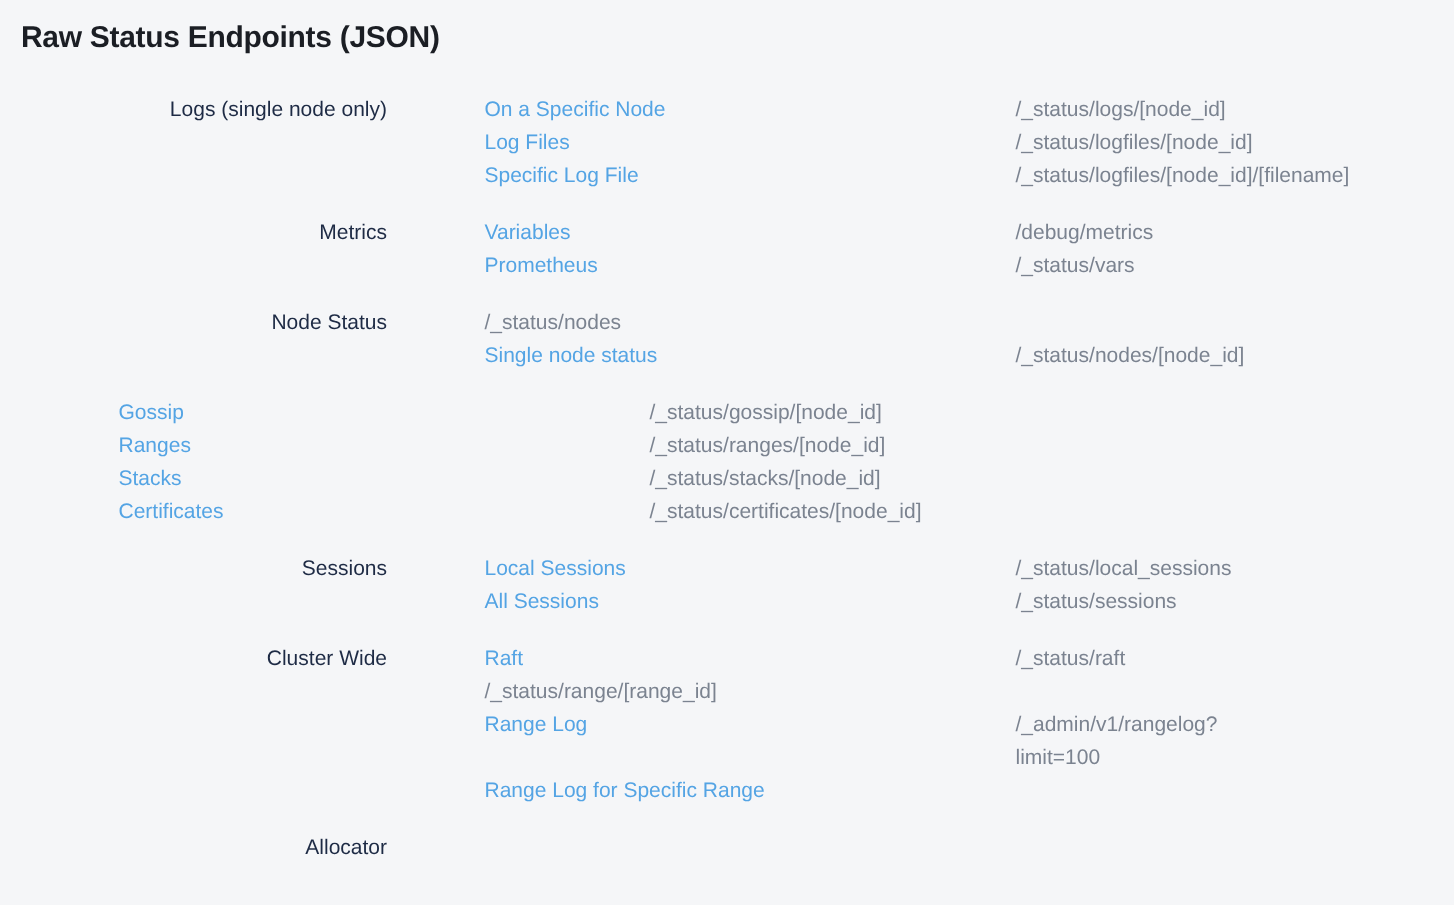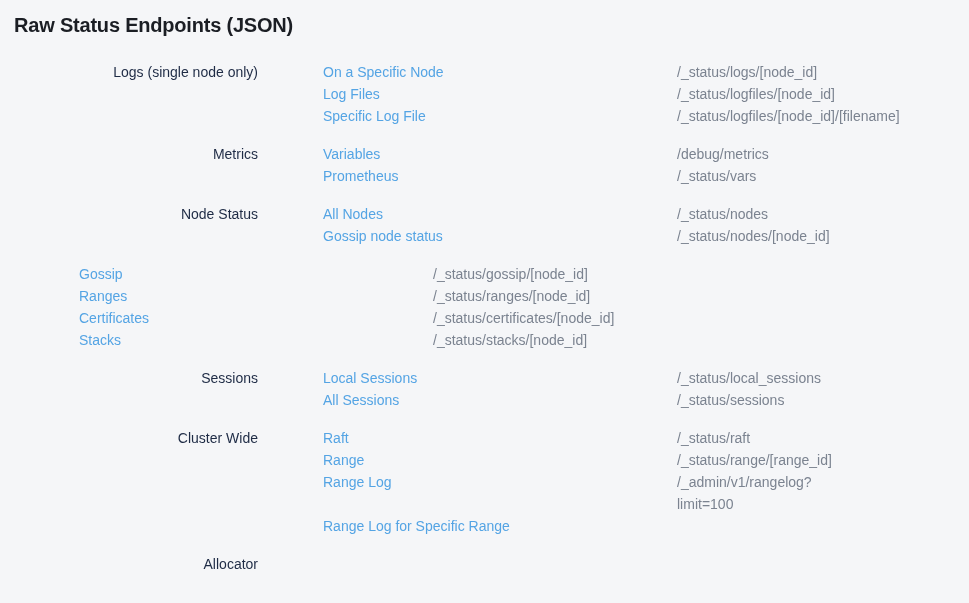--- a/index.html
+++ b/index.html
@@ -67,46 +67,45 @@
           <div class="row">
             <a class="link" href="#">Prometheus</a>
             <div class="path">/_status/vars</div>
           </div>
         </div>
       </div>
       <div class="group">
         <div class="category">Node Status</div>
         <div class="entries">
           <div class="row">
-            <a class="link" href="#">All Nodes</a>
             <div class="path">/_status/nodes</div>
           </div>
           <div class="row">
-            <a class="link" href="#">Gossip node status</a>
+            <a class="link" href="#">Single node status</a>
             <div class="path">/_status/nodes/[node_id]</div>
           </div>
         </div>
       </div>
       <div class="group">
         <div class="entries">
           <div class="row">
             <a class="link" href="#">Gossip</a>
             <div class="path">/_status/gossip/[node_id]</div>
           </div>
           <div class="row">
             <a class="link" href="#">Ranges</a>
             <div class="path">/_status/ranges/[node_id]</div>
           </div>
           <div class="row">
+            <a class="link" href="#">Stacks</a>
+            <div class="path">/_status/stacks/[node_id]</div>
+          </div>
+          <div class="row">
             <a class="link" href="#">Certificates</a>
             <div class="path">/_status/certificates/[node_id]</div>
-          </div>
-          <div class="row">
-            <a class="link" href="#">Stacks</a>
-            <div class="path">/_status/stacks/[node_id]</div>
           </div>
         </div>
       </div>
       <div class="group">
         <div class="category">Sessions</div>
         <div class="entries">
           <div class="row">
             <a class="link" href="#">Local Sessions</a>
             <div class="path">/_status/local_sessions</div>
           </div>
@@ -117,21 +116,20 @@
         </div>
       </div>
       <div class="group">
         <div class="category">Cluster Wide</div>
         <div class="entries">
           <div class="row">
             <a class="link" href="#">Raft</a>
             <div class="path">/_status/raft</div>
           </div>
           <div class="row">
-            <a class="link" href="#">Range</a>
             <div class="path">/_status/range/[range_id]</div>
           </div>
           <div class="row">
             <a class="link" href="#">Range Log</a>
             <div class="path">/_admin/v1/rangelog?limit=100</div>
           </div>
           <div class="row">
             <a class="link" href="#">Range Log for Specific Range</a>
           </div>
         </div>

